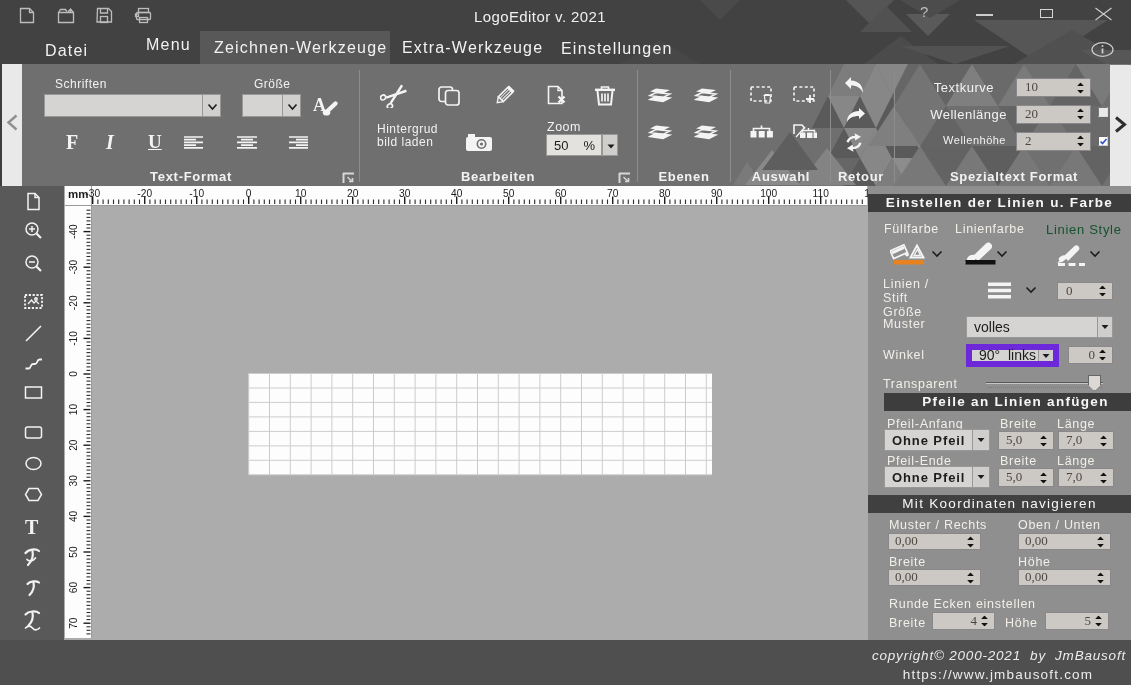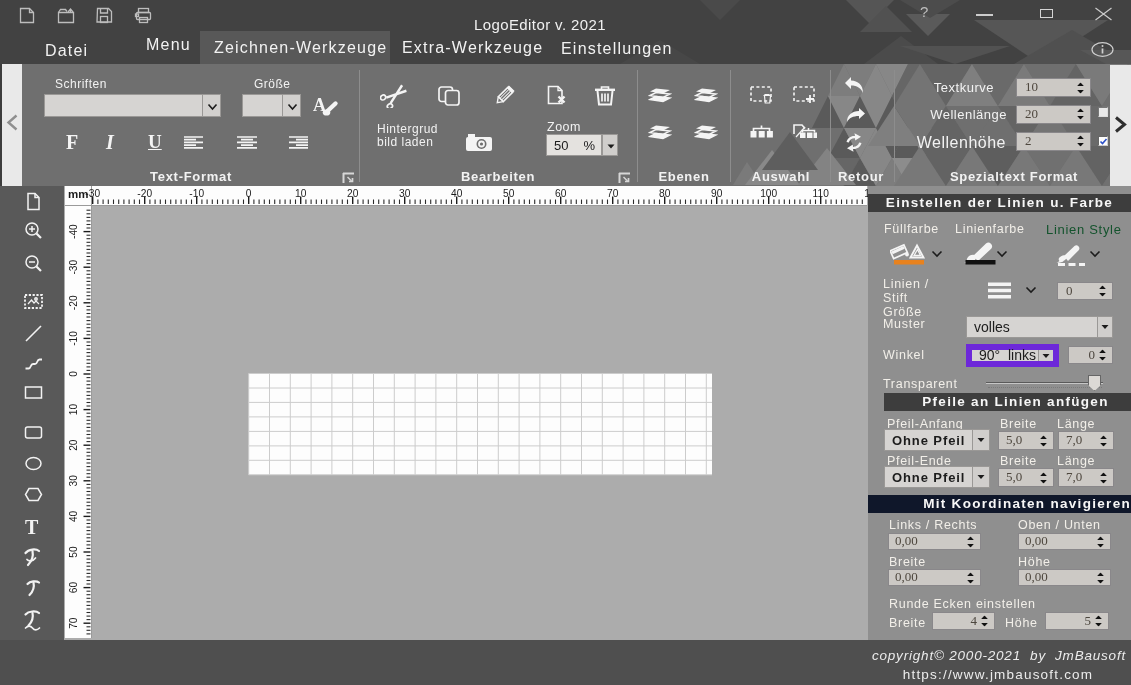--- a/index.html
+++ b/index.html
@@ -38,21 +38,21 @@
         <path d="M4.5 1.5 v4.5 h7 v-4.5"></path>
         <rect x="4.5" y="9.5" width="7" height="6"></rect>
       </g>
   <g transform="translate(116,0)">
         <rect x="3.5" y="1.5" width="10" height="4"></rect>
         <rect x="1.5" y="5.5" width="14" height="7" rx="1"></rect>
         <rect x="4.5" y="10.5" width="8" height="5"></rect>
         <rect x="0.5" y="7" width="3" height="2.5"></rect>
       </g>
 </svg>
-<div class="abs" style="left:400px;top:16px;width:280px;text-align:center;font-size:15px;letter-spacing:0.4px;color:#f0f0f0;">LogoEditor v. 2021</div>
+<div class="abs" style="left:400px;top:8px;width:280px;text-align:center;font-size:15px;letter-spacing:0.4px;color:#f0f0f0;">LogoEditor v. 2021</div>
 <div class="abs" style="left:920px;top:3px;font-size:15px;font-weight:300;color:#bdbdbd;">?</div>
 <div class="abs" style="left:976px;top:14px;width:17px;height:2px;background:#cccccc;"></div>
 <div class="abs" style="left:1040px;top:9px;width:13px;height:9px;border:1.2px solid #d5d5d5;"></div>
 <svg class="abs" style="left:1094px;top:7px" width="19" height="14" stroke="#cccccc" stroke-width="1.2">
       <path d="M1.5 1 L17.5 13 M17.5 1 L1.5 13"></path>
     </svg>
 
 <div class="abs" style="left:200px;top:31px;width:190px;height:33px;background:#585858;"></div>
 <div class="abs lbl" style="left:45px;top:42px;font-size:16px;letter-spacing:1.2px;">Datei</div>
 <div class="abs lbl" style="left:146px;top:36px;font-size:16px;letter-spacing:1.2px;">Menu</div>
@@ -314,21 +314,21 @@
     </div>
 <div class="abs lbl" style="left:894px;top:42.5px;width:113px;text-align:right;font-size:13px;">Wellenlänge</div>
 <div class="abs" style="left:1016px;top:40.5px;width:75px;height:19px;background:#ccc9c5;border:1px solid #89878a;">
       <span style="position:absolute;left:8px;top:49%;transform:translateY(-50%);font-family:'Liberation Serif',serif;font-size:13px;color:#4e473e;">20</span>
       <svg style="position:absolute;right:6px;top:50%;transform:translateY(-50%);" width="7" height="11">
         <polygon points="3.5,0 6.8,3.6 0.2,3.6" fill="#111"></polygon>
         <polygon points="0.2,7.4 6.8,7.4 3.5,11" fill="#111"></polygon>
       </svg>
     </div>
 <div class="abs" style="left:1098px;top:43px;width:10px;height:10px;background:#e9e9e9;border-top:1px solid #777;border-left:1px solid #777;border-bottom:1px solid #ddd;border-right:1px solid #ddd;"></div>
-<div class="abs lbl" style="left:894px;top:69.5px;width:112px;text-align:right;font-size:16px;">Wellenhöhe</div>
+<div class="abs lbl" style="left:894px;top:69.5px;width:112px;text-align:right;font-size:11px;">Wellenhöhe</div>
 <div class="abs" style="left:1016px;top:67.5px;width:75px;height:19px;background:#ccc9c5;border:1px solid #89878a;">
       <span style="position:absolute;left:8px;top:49%;transform:translateY(-50%);font-family:'Liberation Serif',serif;font-size:13px;color:#4e473e;">2</span>
       <svg style="position:absolute;right:6px;top:50%;transform:translateY(-50%);" width="7" height="11">
         <polygon points="3.5,0 6.8,3.6 0.2,3.6" fill="#111"></polygon>
         <polygon points="0.2,7.4 6.8,7.4 3.5,11" fill="#111"></polygon>
       </svg>
     </div>
 <div class="abs" style="left:1098px;top:72px;width:10px;height:10px;background:#fdfdfd;border-top:1px solid #666;border-left:1px solid #666;border-bottom:1px solid #ccc;border-right:1px solid #ccc;">
  <svg width="9" height="9" style="position:absolute;left:0;top:0;">
         <path d="M1.5 4.5 L3.5 6.5 L7.5 2" stroke="#2b50c8" stroke-width="1.6" fill="none"></path>
@@ -859,22 +859,22 @@
         <polygon points="0.2,7.4 6.8,7.4 3.5,11" fill="#111"></polygon>
       </svg>
     </div>
 <div class="abs" style="left:1058px;top:282px;width:56px;height:19px;background:#ccc9c5;border:1px solid #89878a;">
       <span style="position:absolute;left:7px;top:49%;transform:translateY(-50%);font-family:'Liberation Serif',serif;font-size:13px;color:#4e473e;">7,0</span>
       <svg style="position:absolute;right:6px;top:50%;transform:translateY(-50%);" width="7" height="11">
         <polygon points="3.5,0 6.8,3.6 0.2,3.6" fill="#111"></polygon>
         <polygon points="0.2,7.4 6.8,7.4 3.5,11" fill="#111"></polygon>
       </svg>
     </div>
-<div class="abs" style="left:868px;top:309px;width:263px;height:18px;background:#0f172a;color:#f7f7f7;font-weight:bold;font-size:13.5px;letter-spacing:1.3px;text-align:right;line-height:18px;">Mit Koordinaten navigieren</div>
-<div class="abs" style="left:889px;top:332px;color:#f2efe9;font-size:12.5px;letter-spacing:0.7px;">Links / Rechts</div>
+<div class="abs" style="left:868px;top:309px;width:263px;height:18px;background:#404040;color:#f7f7f7;font-weight:normal;font-size:13.5px;letter-spacing:1.3px;text-align:center;line-height:18px;">Mit Koordinaten navigieren</div>
+<div class="abs" style="left:889px;top:332px;color:#f2efe9;font-size:12.5px;letter-spacing:0.7px;">Muster / Rechts</div>
 <div class="abs" style="left:1018px;top:332px;color:#f2efe9;font-size:12.5px;letter-spacing:0.7px;">Oben / Unten</div>
 <div class="abs" style="left:888px;top:347px;width:93px;height:17px;background:#ccc9c5;border:1px solid #89878a;">
       <span style="position:absolute;left:6px;top:49%;transform:translateY(-50%);font-family:'Liberation Serif',serif;font-size:13px;color:#4e473e;">0,00</span>
       <svg style="position:absolute;right:6px;top:50%;transform:translateY(-50%);" width="7" height="11">
         <polygon points="3.5,0 6.8,3.6 0.2,3.6" fill="#111"></polygon>
         <polygon points="0.2,7.4 6.8,7.4 3.5,11" fill="#111"></polygon>
       </svg>
     </div>
 <div class="abs" style="left:1018px;top:347px;width:93px;height:17px;background:#ccc9c5;border:1px solid #89878a;">
       <span style="position:absolute;left:6px;top:49%;transform:translateY(-50%);font-family:'Liberation Serif',serif;font-size:13px;color:#4e473e;">0,00</span>

